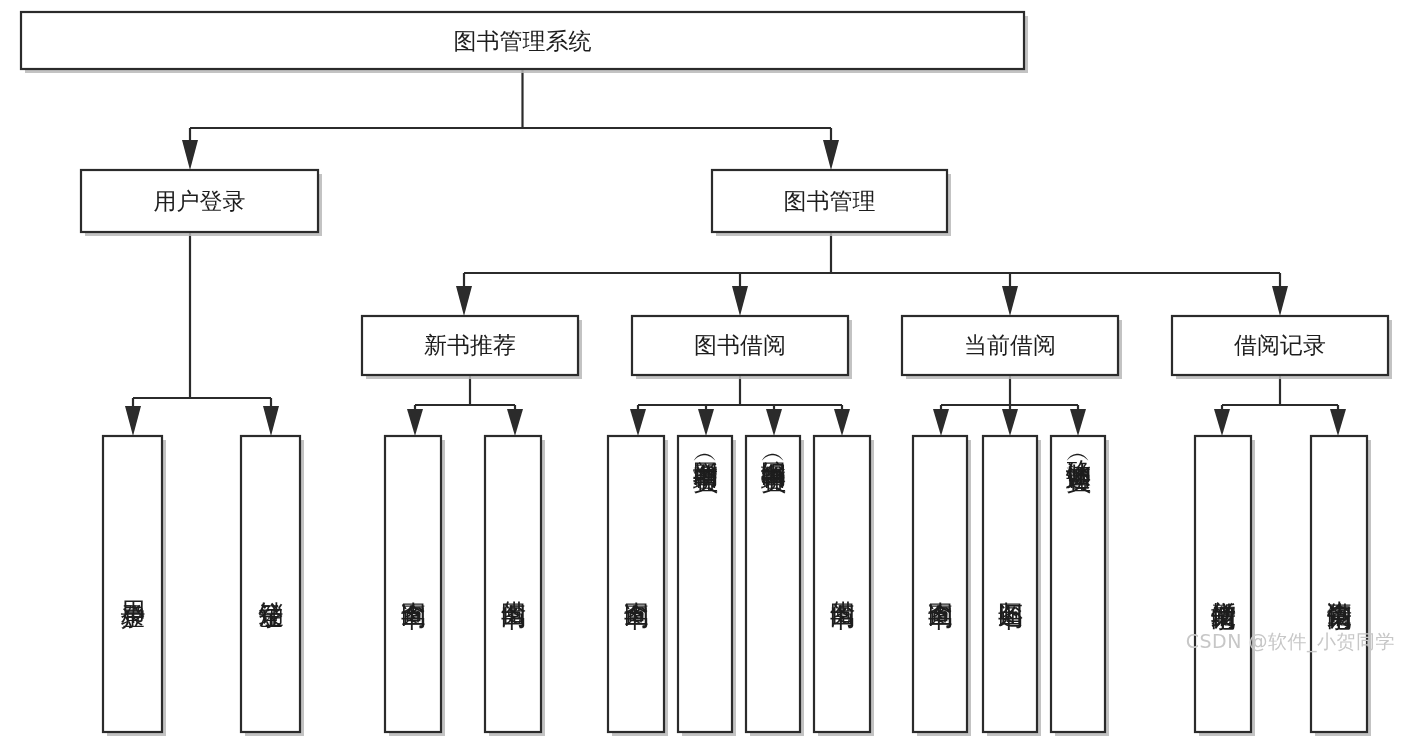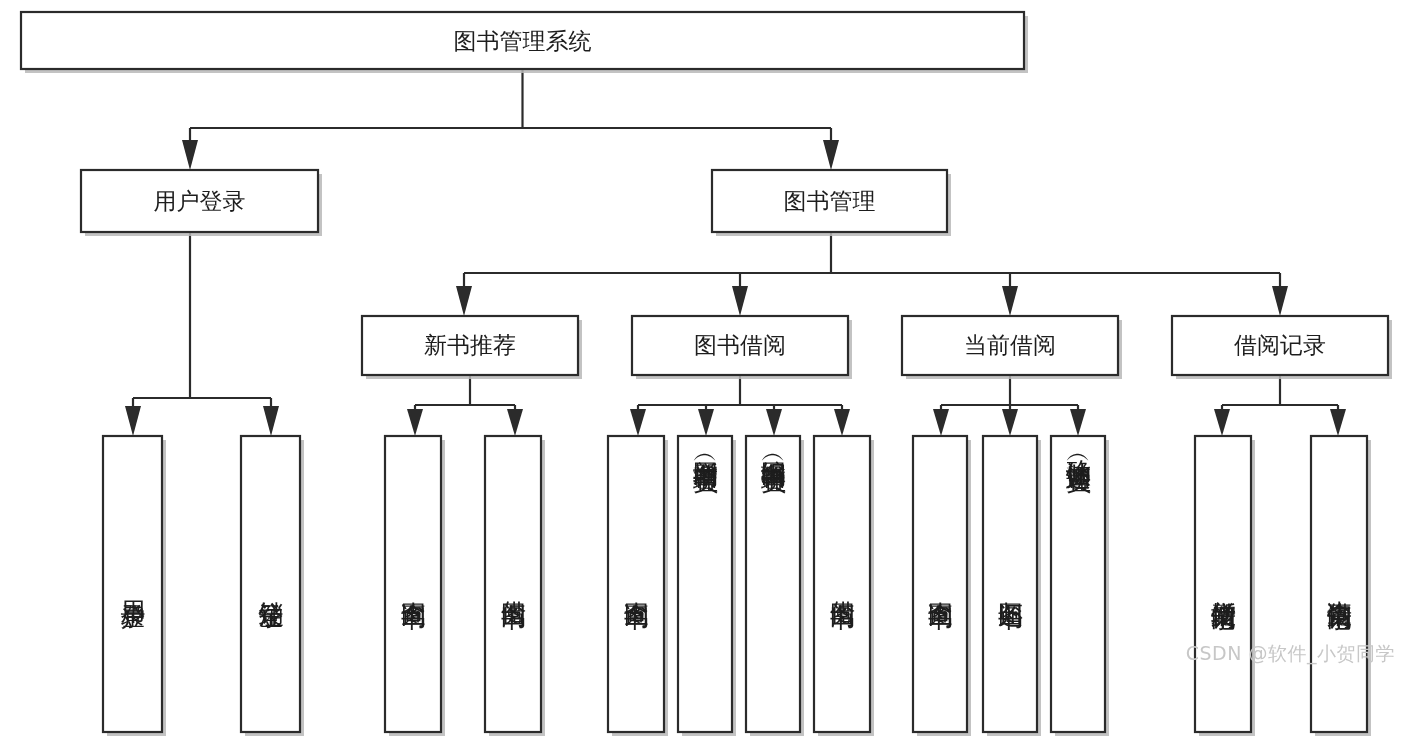--- a/index.html
+++ b/index.html
@@ -70,21 +70,21 @@
     font-size: 25px;
     line-height: 1.04;
     letter-spacing: 1.5px;
     color: #1d1d1d;
     white-space: nowrap;
     text-align: center;
   }
   .watermark {
     position: absolute;
     right: 10px;
-    bottom: 4px;
+    bottom: 16px;
     font-family: "DejaVu Sans", "Liberation Sans", sans-serif;
     font-size: 19px;
     color: #c7c7c7;
     letter-spacing: 0.5px;
     white-space: nowrap;
     margin-top: 8px;
   }
 </style>
 </head>
 <body>

